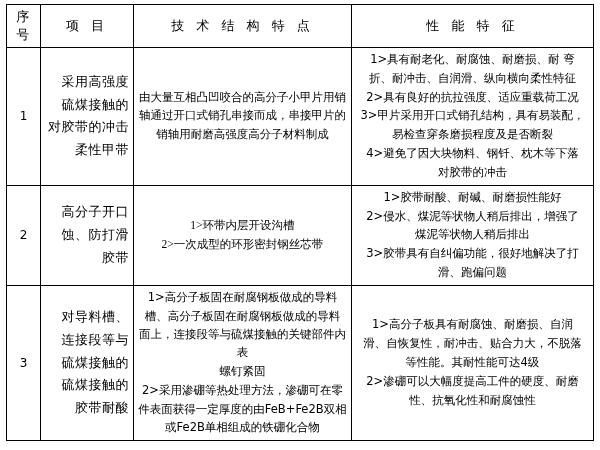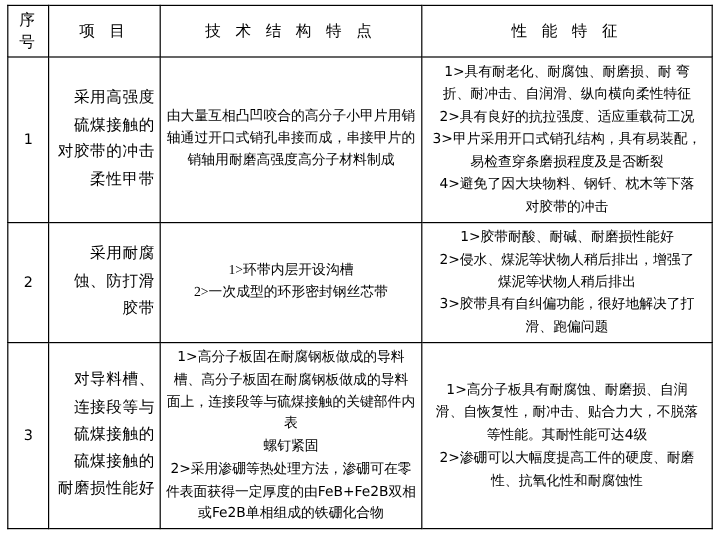--- a/index.html
+++ b/index.html
@@ -110,21 +110,21 @@
           <p>3&gt;甲片采用开口式销孔结构，具有易装配，</p>
           <p>易检查穿条磨损程度及是否断裂</p>
           <p>4&gt;避免了因大块物料、钢钎、枕木等下落</p>
           <p>对胶带的冲击</p>
         </td>
       </tr>
 
       <tr>
         <td class="cell-no">2</td>
         <td class="cell-item r1-item">
-          <p>采用耐腐</p>
+          <p>高分子开口</p>
           <p>蚀、防打滑</p>
           <p>胶带</p>
         </td>
         <td class="cell-tech r1-tech">
           <p>1&gt;环带内层开设沟槽</p>
           <p>2&gt;一次成型的环形密封钢丝芯带</p>
         </td>
         <td class="cell-perf">
           <p>1&gt;胶带耐酸、耐碱、耐磨损性能好</p>
           <p>2&gt;侵水、煤泥等状物人稍后排出，增强了</p>
@@ -134,21 +134,21 @@
         </td>
       </tr>
 
       <tr>
         <td class="cell-no">3</td>
         <td class="cell-item">
           <p>对导料槽、</p>
           <p>连接段等与</p>
           <p>硫煤接触的</p>
           <p>硫煤接触的</p>
-          <p>耐磨损性能好</p>
+          <p>胶带耐酸</p>
         </td>
         <td class="cell-tech">
           <p>1&gt;高分子板固在耐腐钢板做成的导料</p>
           <p>槽、高分子板固在耐腐钢板做成的导料</p>
           <p>面上，连接段等与硫煤接触的关键部件内表</p>
           <p>螺钉紧固</p>
           <p>2&gt;采用渗硼等热处理方法，渗硼可在零</p>
           <p>件表面获得一定厚度的由FeB+Fe2B双相</p>
           <p>或Fe2B单相组成的铁硼化合物</p>
         </td>

